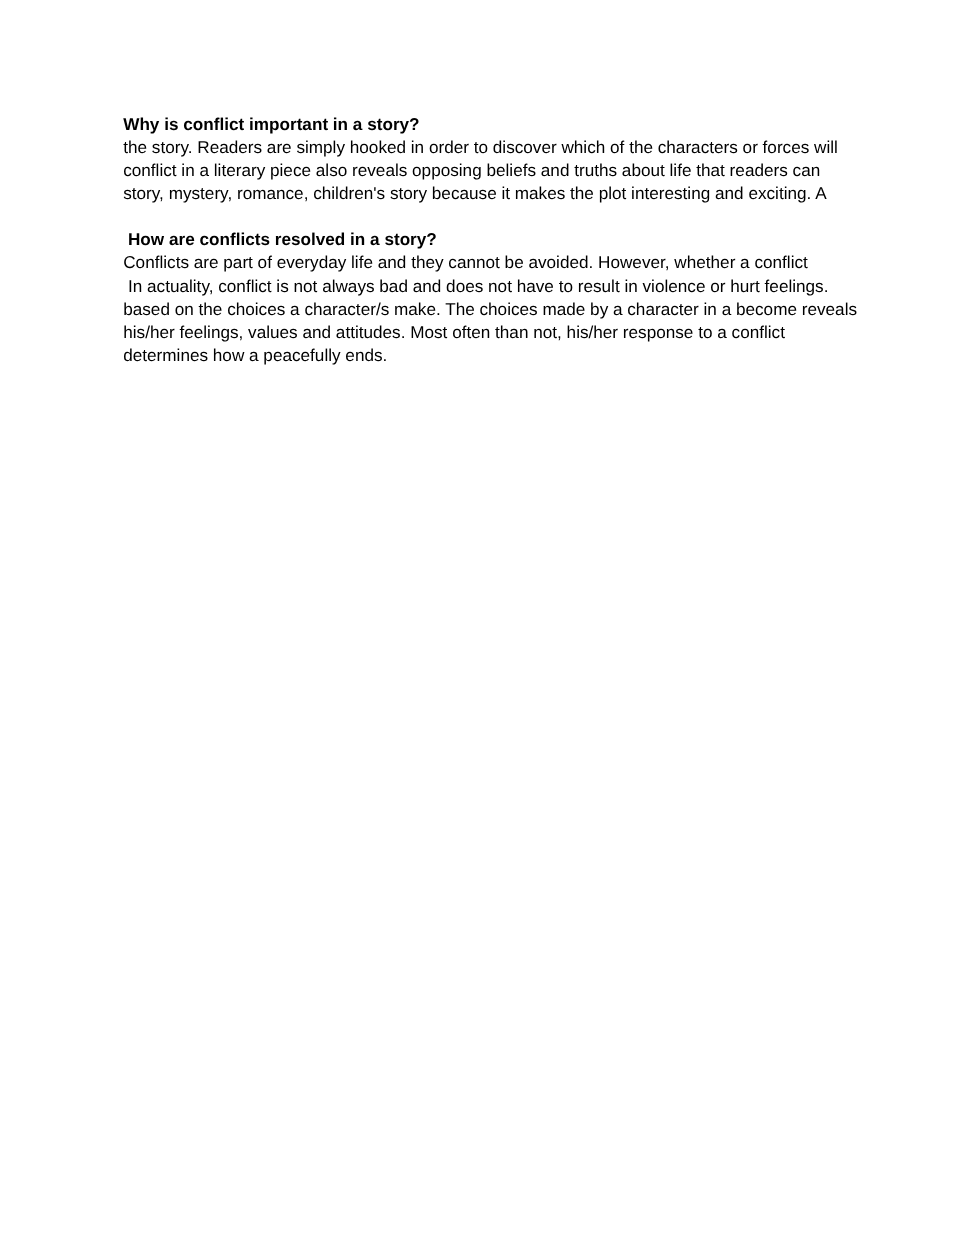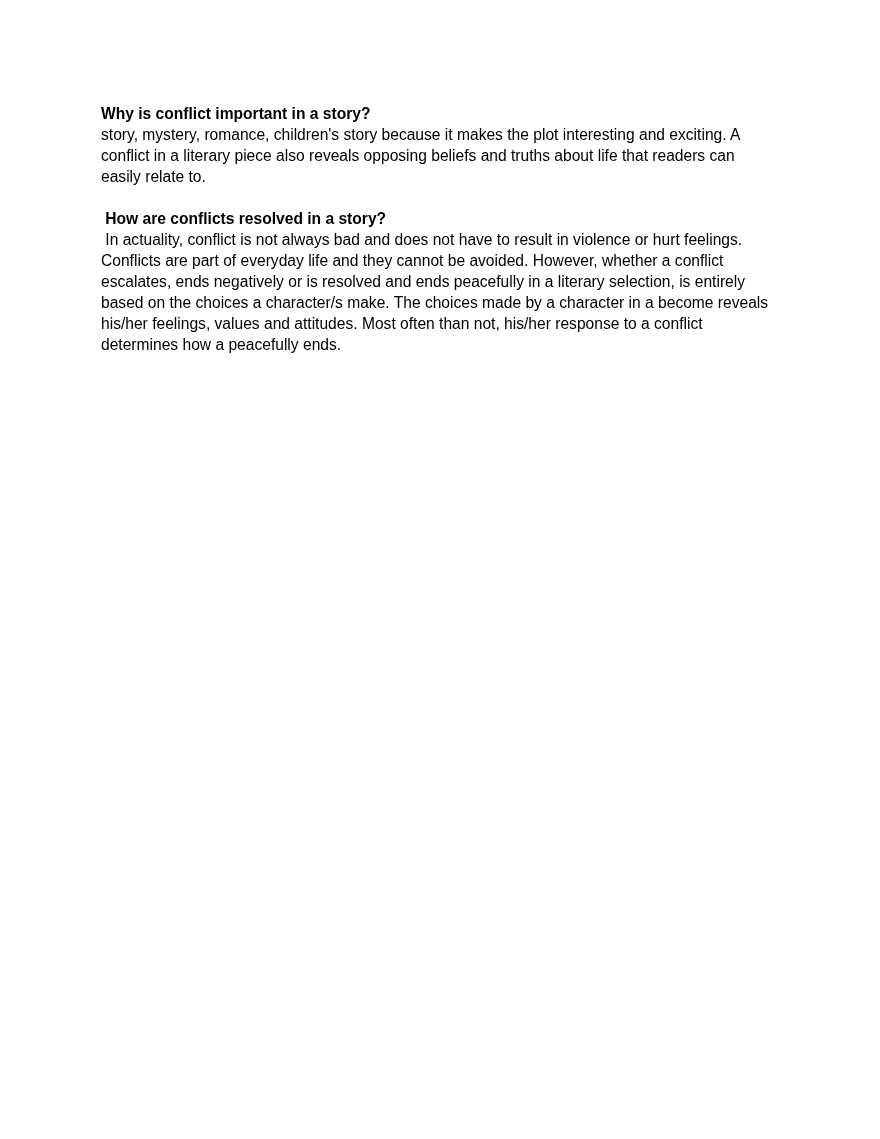--- a/index.html
+++ b/index.html
@@ -1,39 +1,38 @@
 <!DOCTYPE html>
 <html><head>
   <meta charset="utf-8">
   <style>
     html, body { margin: 0; padding: 0; background: #ffffff; }
     body { width: 880px; height: 1139px; position: relative; overflow: hidden; }
     .page {
-      position: absolute; left: 101px; top: 103px; width: 700px;
+      position: absolute; left: 112px; top: 103px; width: 700px;
       font-family: "Liberation Sans", sans-serif; font-size: 15.6px; color: #000000;
       line-height: 21px;
     }
     .heading { font-weight: bold; white-space: pre; }
     .line { white-space: pre; display: block; }
     .section { display: block; }
     .gap { height: 21px; }
   </style>
 </head>
 <body>
 
 <div class="page">
   <div class="section">
     <div class="heading">Why is conflict important in a story?</div>
+    <span class="line">the story. Readers are simply hooked in order to discover which of the characters or forces will</span>
+    <span class="line">conflict in a literary piece also reveals opposing beliefs and truths about life that readers can</span>
     <span class="line">story, mystery, romance, children's story because it makes the plot interesting and exciting. A</span>
-    <span class="line">conflict in a literary piece also reveals opposing beliefs and truths about life that readers can</span>
-    <span class="line">easily relate to.</span>
   </div>
   <div class="gap"></div>
   <div class="section">
     <div class="heading"> How are conflicts resolved in a story?</div>
+    <span class="line">Conflicts are part of everyday life and they cannot be avoided. However, whether a conflict</span>
     <span class="line"> In actuality, conflict is not always bad and does not have to result in violence or hurt feelings.</span>
-    <span class="line">Conflicts are part of everyday life and they cannot be avoided. However, whether a conflict</span>
-    <span class="line">escalates, ends negatively or is resolved and ends peacefully in a literary selection, is entirely</span>
     <span class="line">based on the choices a character/s make. The choices made by a character in a become reveals</span>
     <span class="line">his/her feelings, values and attitudes. Most often than not, his/her response to a conflict</span>
     <span class="line">determines how a peacefully ends.</span>
   </div>
 </div>
 
 </body></html>

